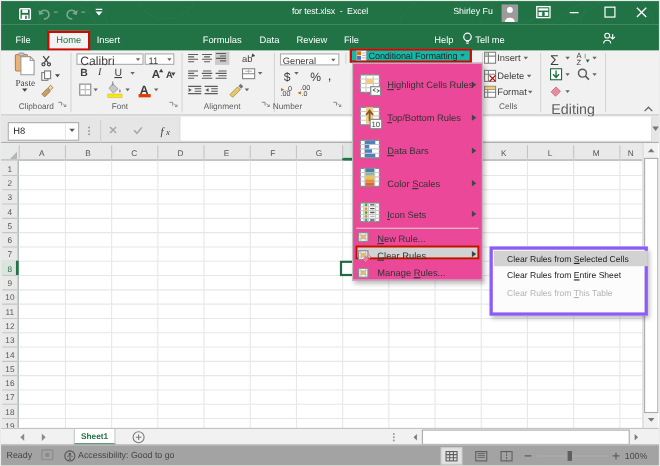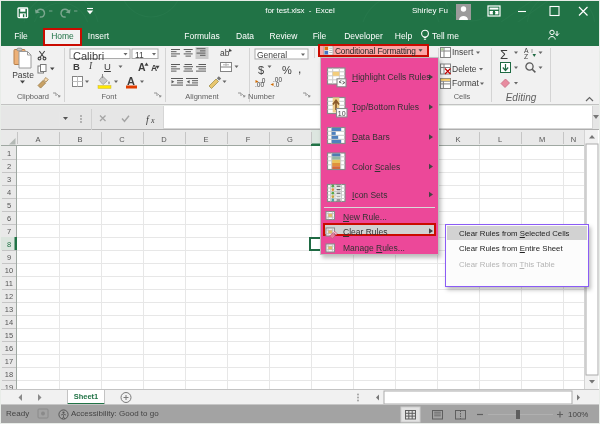--- a/index.html
+++ b/index.html
@@ -77,21 +77,20 @@
       </svg>
   </div>
 </div>
 <div class="abs" id="tabsrow">
   <div class="tab" style="left:4px;width:32px;text-align:center;">File</div>
   <div class="tab" style="left:82px;width:31px;">Insert</div>
   <div class="tab" style="left:176px;width:50px;">Formulas</div>
   <div class="tab" style="left:228px;width:32px;">Data</div>
   <div class="tab" style="left:261px;width:43px;">Review</div>
   <div class="tab" style="left:302px;width:33px;">File</div>
-  <div class="tab" style="left:334px;width:57px;">Developer</div>
   <div class="tab" style="left:388px;width:29px;">Help</div>
   <div class="tab" style="left:431px;width:48px;text-align:left;">Tell me</div>
   <svg class="abs" style="left:419px;top:7px" width="11" height="13">
     <circle cx="5" cy="4.6" r="3.4" fill="none" stroke="#fff" stroke-width="1.1"></circle>
     <path d="M3.6 8.5 l2.8 0 M3.9 10.2 l2.2 0" stroke="#fff" stroke-width="1"></path>
   </svg>
   <div class="tab" style="left:559px;width:36px;text-align:left;margin-top:16px;">Share</div>
   <svg class="abs" style="left:547px;top:7px" width="12" height="12">
     <circle cx="4" cy="3.4" r="2.2" fill="none" stroke="#fff" stroke-width="1"></circle>
     <path d="M0.8 10.5 C0.8 6.6 7.2 6.6 7.2 10.5" fill="none" stroke="#fff" stroke-width="1"></path>
@@ -265,38 +264,39 @@
           <path d="M0 0 h-3 M0 0 v3 M1.2 1.2 l2.6 2.6 M3.8 2 v1.8 h-1.8"></path>
         </g>
       <g transform="translate(240,47)">
           <path d="M0 0 h-3 M0 0 v3 M1.2 1.2 l2.6 2.6 M3.8 2 v1.8 h-1.8"></path>
         </g>
       <g transform="translate(305,47)">
           <path d="M0 0 h-3 M0 0 v3 M1.2 1.2 l2.6 2.6 M3.8 2 v1.8 h-1.8"></path>
         </g>
     </g>
   </svg>
-  <div class="abs" style="left:8px;top:24px;width:28px;text-align:center;font-size:8.5px;color:#3e3e3e;">Paste</div>
+  <div class="abs" style="left:8px;top:24px;width:28px;text-align:center;font-size:8.5px;color:#3e3e3e;font-family:Liberation Serif, serif;">Paste</div>
   <div class="abs" style="left:72px;top:4px;font-size:11px;color:#3e3e3e;">Calibri</div>
   <div class="abs" style="left:134px;top:4px;font-size:8.5px;color:#3e3e3e;">11</div>
   <div class="abs" style="left:72px;top:15px;font-size:9.5px;font-weight:bold;color:#3e3e3e;">B</div>
   <div class="abs" style="left:88px;top:15px;font-size:9.5px;font-style:italic;font-family:'Liberation Serif',serif;color:#3e3e3e;">I</div>
   <div class="abs" style="left:103px;top:15px;font-size:9.5px;text-decoration:underline;color:#3e3e3e;">U</div>
   <div class="abs" style="left:256px;top:4px;font-size:8.5px;color:#3e3e3e;">General</div>
   <div class="abs" style="left:451px;top:1px;font-size:8.5px;color:#3e3e3e;">Insert</div>
   <div class="abs" style="left:451px;top:17.5px;font-size:8.5px;color:#3e3e3e;">Delete</div>
   <div class="abs" style="left:451px;top:32px;font-size:8.5px;color:#3e3e3e;">Format</div>
   <div class="abs" style="left:4px;top:46px;width:56px;text-align:center;font-size:7.5px;color:#5f5f5f;">Clipboard</div>
   <div class="abs" style="left:80px;top:46px;width:56px;text-align:center;font-size:7.5px;color:#5f5f5f;">Font</div>
   <div class="abs" style="left:172px;top:46px;width:58px;text-align:center;font-size:7.5px;color:#5f5f5f;">Alignment</div>
   <div class="abs" style="left:247px;top:46px;width:56px;font-size:7.5px;color:#5f5f5f;">Number</div>
   <div class="abs" style="left:433px;top:46px;width:56px;text-align:center;font-size:7.5px;color:#5f5f5f;">Cells</div>
-  <div class="abs" style="left:492px;top:46px;width:56px;text-align:center;font-size:10px;color:#5f5f5f;font-style:italic;">Editing</div>
+  <div class="abs" style="left:492px;top:46px;width:56px;text-align:center;font-size:13px;color:#5f5f5f;">Editing</div>
 </div>
 <div class="abs" id="fbar">
+  <div class="abs" style="left:6px;top:5px;width:65px;height:17px;background:#fff;border:1px solid #ababab;font-size:8.5px;color:#222;line-height:15px;padding-left:4px;">H8</div>
   <svg width="598" height="24" style="position:absolute;left:0;top:0">
     <path d="M62 11 l5 0 l-2.5 3 z" fill="#555"></path>
     <path d="M58.5 6 v15" stroke="#e7e7e7"></path>
     <g fill="#9a9a9a">
         <circle cx="80" cy="10" r="0.9"></circle>
         <circle cx="80" cy="13" r="0.9"></circle>
         <circle cx="80" cy="16" r="0.9"></circle>
       </g>
     <path d="M99 9.5 l5.5 5.5 M104.5 9.5 l-5.5 5.5" stroke="#a5a5a5" stroke-width="1.3" fill="none"></path>
     <path d="M121 12.5 l2.5 2.8 l4.5 -5.5" stroke="#a5a5a5" stroke-width="1.4" fill="none"></path>
@@ -409,21 +409,21 @@
     </g>
     <path d="M476 9.5 h6" stroke="#5f5f5f" stroke-width="1.2"></path>
     <path d="M487 9.5 h65" stroke="#b0b0b0" stroke-width="1"></path>
     <rect x="515" y="5" width="4" height="9" fill="#5f5f5f"></rect>
     <path d="M556 9.5 h6 M559 6.5 v6" stroke="#5f5f5f" stroke-width="1.2"></path>
   </svg>
   <div class="abs" style="left:70px;top:4px;font-size:8px;color:#444;">Accessibility: Good to go</div>
   <div class="abs" style="left:567px;top:4.5px;font-size:8px;color:#444;">100%</div>
 </div>
 
-<div class="abs" style="left:318px;top:44px;width:111px;height:13px;border:2px solid #ca0b00;background:#fca5a5;">
+<div class="abs" style="left:318px;top:44px;width:111px;height:13px;border:2px solid #ca0b00;background:#14b8a6;">
   <svg width="107" height="9" style="position:absolute;left:0;top:0">
     <g transform="translate(4,0)">
       <rect x="0" y="0" width="9" height="9" fill="#fff" stroke="#9a9a9a" stroke-width="0.8"></rect>
       <rect x="0.6" y="0.6" width="3.6" height="3.6" fill="#e36c0a"></rect>
       <rect x="0.6" y="4.8" width="3.6" height="3.6" fill="#4472c4"></rect>
       <path d="M5.2 2.2 h3.2 M5.2 4.4 h3.2 M5.2 6.6 h3.2" stroke="#9a9a9a" stroke-width="0.7"></path>
     </g>
     <path d="M98.5 3.2 l4 0 l-2 2.5 z" fill="#444"></path>
   </svg>
   <div class="abs" style="left:15px;top:-0.5px;font-size:8.3px;letter-spacing:-0.12px;color:#262626;white-space:nowrap;">Conditional Formatting</div>
@@ -518,18 +518,18 @@
   <div class="abs" style="left:31px;top:14px;"><u>H</u>ighlight Cells Rules</div>
   <div class="abs" style="left:31px;top:44px;"><u>T</u>op/Bottom Rules</div>
   <div class="abs" style="left:31px;top:74px;"><u>D</u>ata Bars</div>
   <div class="abs" style="left:31px;top:103.5px;">Color <u>S</u>cales</div>
   <div class="abs" style="left:31px;top:131.5px;"><u>I</u>con Sets</div>
   <div class="abs" style="left:22px;top:153.5px;"><u>N</u>ew Rule...</div>
   <div class="abs" style="left:22px;top:168.5px;"><u>C</u>lear Rules</div>
   <div class="abs" style="left:22px;top:184.5px;">Manage <u>R</u>ules...</div>
 </div>
 
-<div class="abs" id="submenu" style="left:445px;top:224px;width:144px;height:63px;background:#fcfcfc;border:1px solid #8b5cf6;box-shadow:2px 3px 4px rgba(0,0,0,0.25);font-size:7.8px;">
+<div class="abs" id="submenu" style="left:445px;top:224px;width:144px;height:63px;background:#fcfcfc;border:3px solid #8b5cf6;box-shadow:2px 3px 4px rgba(0,0,0,0.25);font-size:7.8px;">
   <div class="abs" style="left:1px;top:1px;width:140px;height:14px;background:#d2d2d2;"></div>
   <div class="abs" style="left:13px;top:3.5px;color:#222;">Clear Rules from <u>S</u>elected Cells</div>
   <div class="abs" style="left:13px;top:19px;color:#222;">Clear Rules from <u>E</u>ntire Sheet</div>
   <div class="abs" style="left:13px;top:34.5px;color:#b4b4b4;">Clear Rules from <u>T</u>his Table</div>
 </div>
 
 </body></html>

